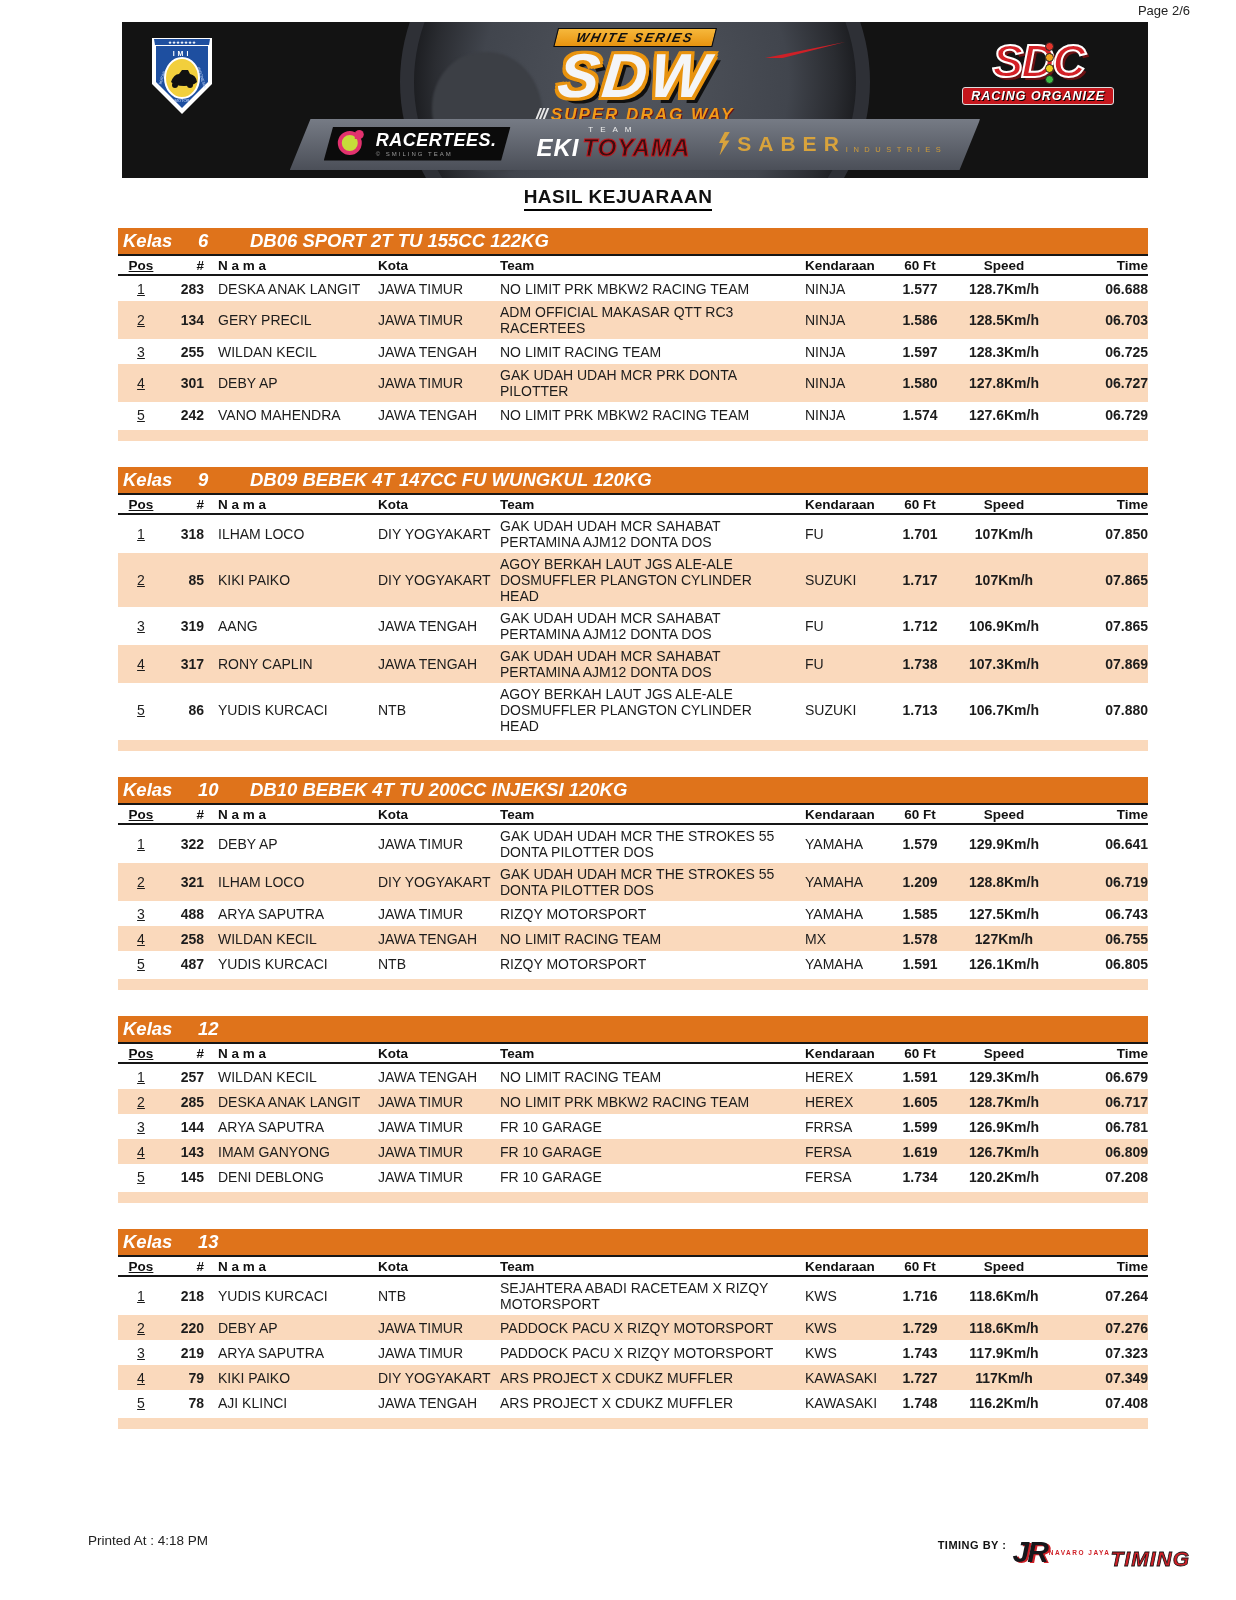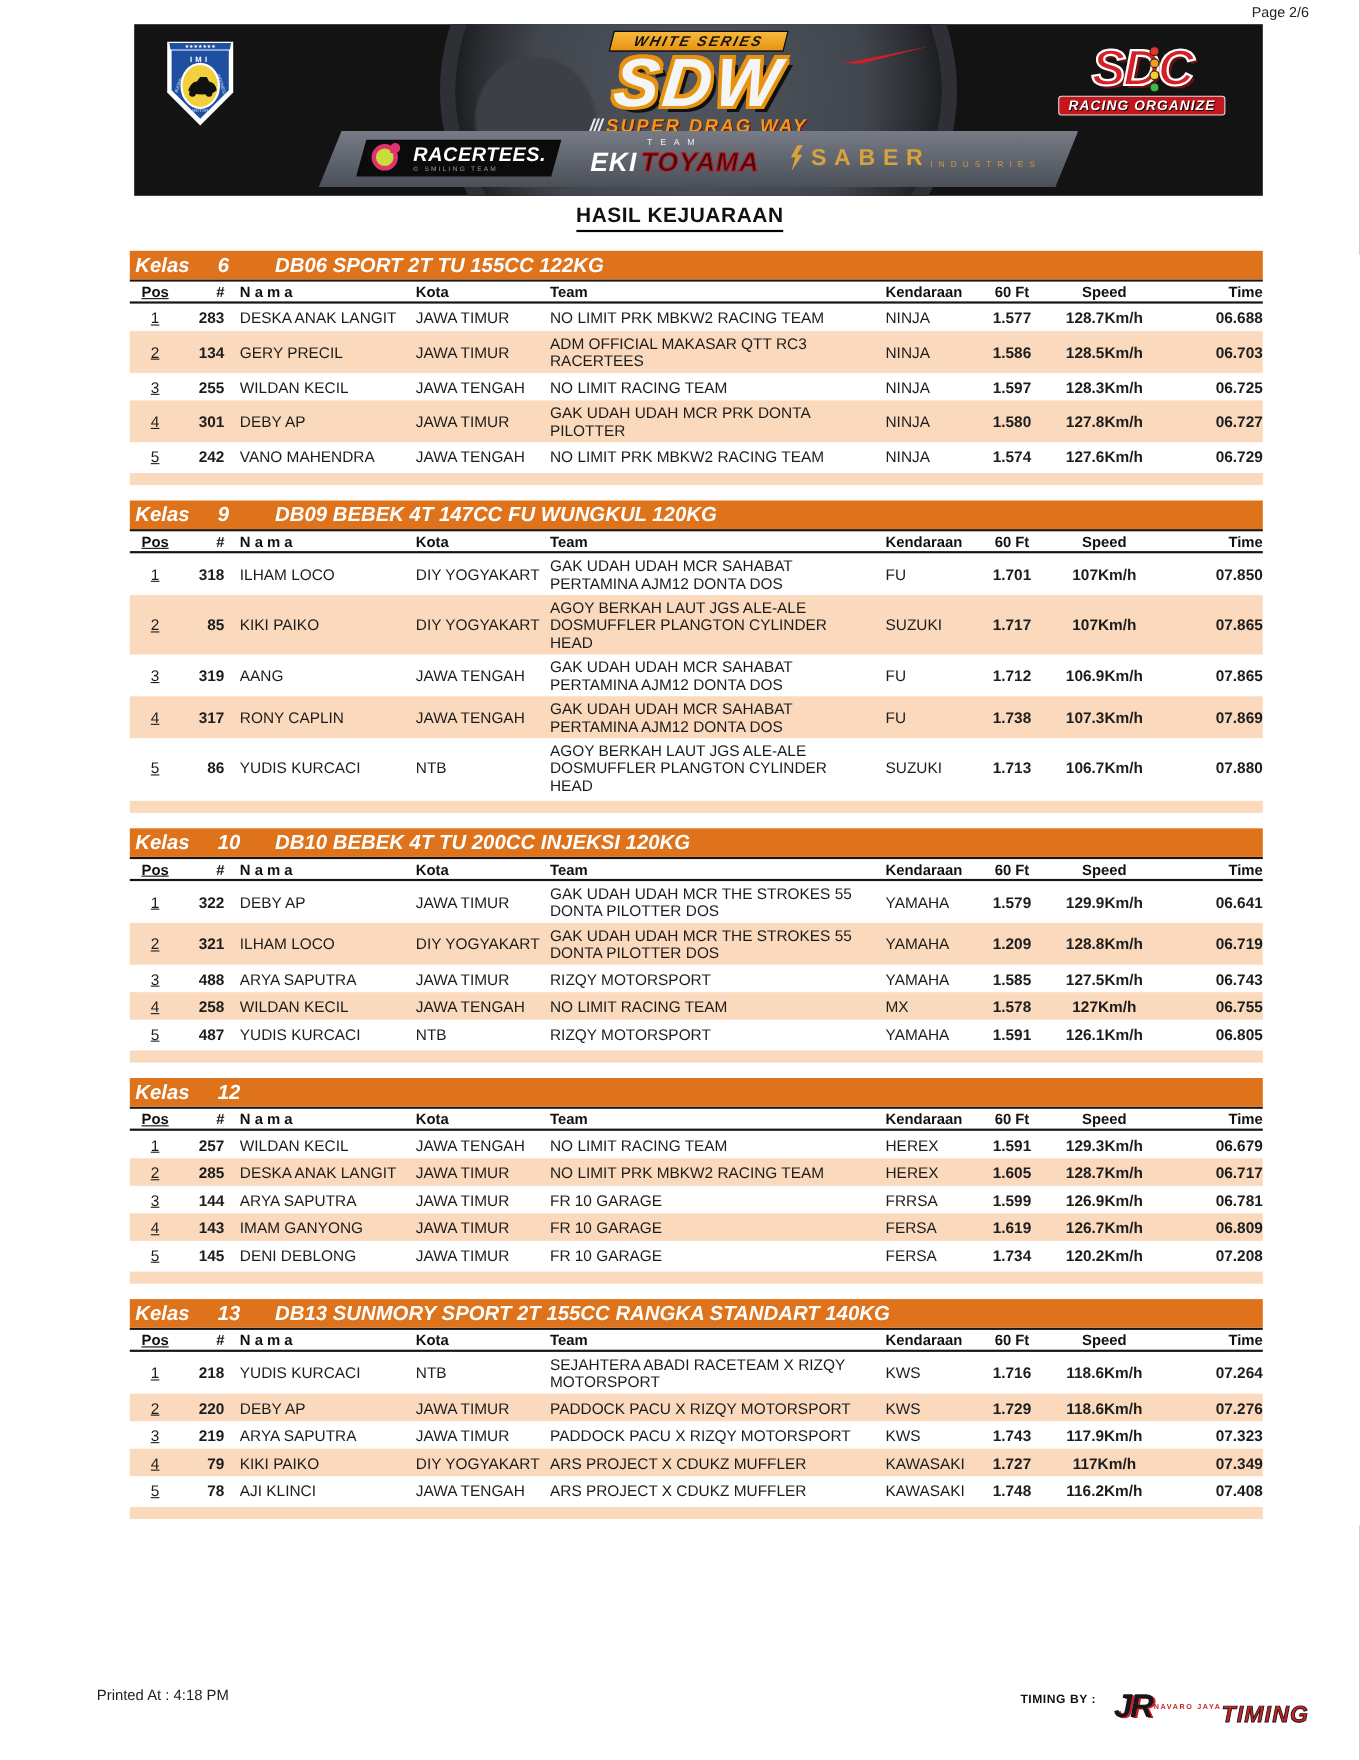--- a/index.html
+++ b/index.html
@@ -51,21 +51,21 @@
   .bolt { width:15px; height:24px; background:#d8a33c; clip-path:polygon(58% 0, 18% 48%, 45% 48%, 22% 100%, 88% 38%, 55% 38%, 92% 0); }
   .saber-name { color:#d8a33c; font-weight:600; font-size:21px; letter-spacing:7px; }
   .saber-sub { color:#cf9c39; font-size:7.5px; letter-spacing:5.5px; margin-top:11px; }
 
   
   .main-title { position:absolute; top:186px; left:0; width:100%; text-align:center; }
   .main-title span { display:inline-block; font-size:19px; font-weight:bold; letter-spacing:0.5px; border-bottom:2.5px solid #000; padding-bottom:1px; }
 
   
   .sections { position:absolute; left:118px; top:228px; width:1030px; }
-  .section { margin-bottom:14px; }
+  .section { margin-bottom:26px; }
   .kelas-bar { position:relative; height:26px; background:#DF731B; color:#fff; font-weight:bold; font-style:italic; font-size:18.5px; line-height:26px; }
   .kelas-word { position:absolute; left:5px; }
   .kelas-no { position:absolute; left:80px; }
   .kelas-title { position:absolute; left:132px; white-space:nowrap; }
   .header-row { display:flex; align-items:center; height:22px; border-top:2px solid #161616; border-bottom:2px solid #161616; font-weight:bold; font-size:13.5px; }
   .trow { display:flex; align-items:center; min-height:25px; padding:3px 0; font-size:14px; line-height:16px; color:#1c1c1c; }
   .trow.alt { background:#FAD9BC; }
   .end-strip { height:11px; background:#FAD9BC; margin-top:3px; }
   .cell { flex:0 0 auto; }
   .c0 { width:46px; text-align:center;text-decoration:underline; }
@@ -74,21 +74,21 @@
   .c3 { width:122px; padding-left:14px; white-space:nowrap; overflow:visible; }
   .c4 { width:305px; padding-left:14px; white-space:pre-line; }
   .c5 { width:95px; padding-left:14px; white-space:nowrap; overflow:hidden; }
   .c6 { width:68px; text-align:center; font-weight:bold; }
   .c7 { width:100px; text-align:center; font-weight:bold; }
   .c8 { width:94px; text-align:right; font-weight:bold; }
   .header-row .c1, .header-row .c6, .header-row .c7, .header-row .c8 { font-weight:bold; }
 
   
   .printed-at { position:absolute; left:88px; top:1533px; font-size:13.5px; color:#222; }
-  .timing-wrap { position:absolute; top:1535px; right:46px; display:flex; align-items:flex-start; gap:16px;justify-content:space-between; }
+  .timing-wrap { position:absolute; top:1535px; right:46px; display:flex; align-items:flex-start; gap:6px;justify-content:space-between; }
   .timing-by { font-size:11px; font-weight:bold; letter-spacing:0.5px; margin-top:4px; }
   .jr-logo { position:relative; display:flex; align-items:flex-end; }
   .jr-mark { font-size:30px; font-weight:bold; font-style:italic; color:#17171b; text-shadow:2px 1px 0 #cf2027; letter-spacing:-2px; }
   .jr-right { display:flex; flex-direction:row; align-items:flex-start; margin-left:2px; }
   .jr-small { font-size:6.5px; font-weight:bold; color:#cf2027; letter-spacing:1.5px; }
   .jr-timing { font-size:21px; font-weight:bold; font-style:italic; color:#cf2027; -webkit-text-stroke:0.8px #111; letter-spacing:1px; line-height:20px; }
 </style>
 </head>
 <body>
 
@@ -479,21 +479,20 @@
             <div class="cell c8">07.208</div>
           </div>
         </div>
     <div class="end-strip"></div>
   </div>
 
   <div class="section">
     <div class="kelas-bar">
       <span class="kelas-word">Kelas</span>
       <span class="kelas-no">13</span>
-      <span class="kelas-title">DB13 SUNMORY SPORT 2T 155CC RANGKA STANDART 140KG</span>
     </div>
     <div class="header-row">
           <div class="cell c0">Pos</div>
           <div class="cell c1">#</div>
           <div class="cell c2">N a m a</div>
           <div class="cell c3">Kota</div>
           <div class="cell c4">Team</div>
           <div class="cell c5">Kendaraan</div>
           <div class="cell c6">60 Ft</div>
           <div class="cell c7">Speed</div>

